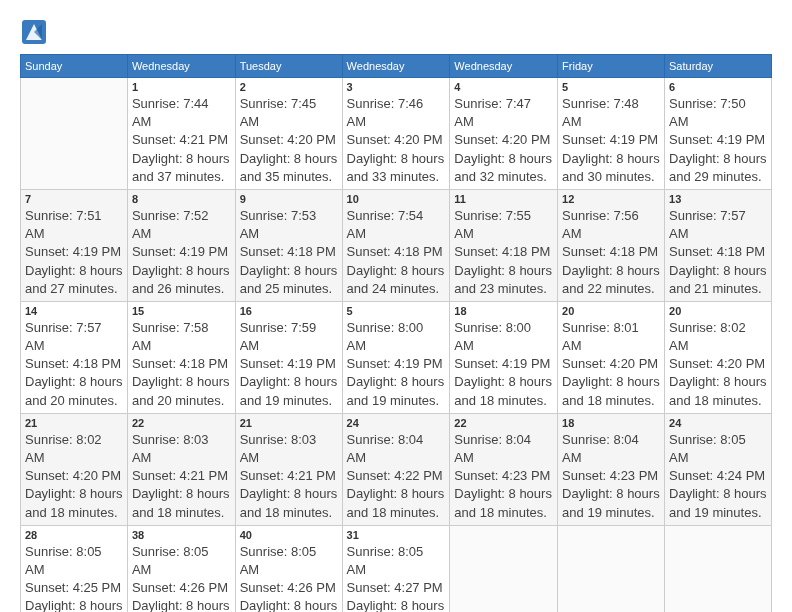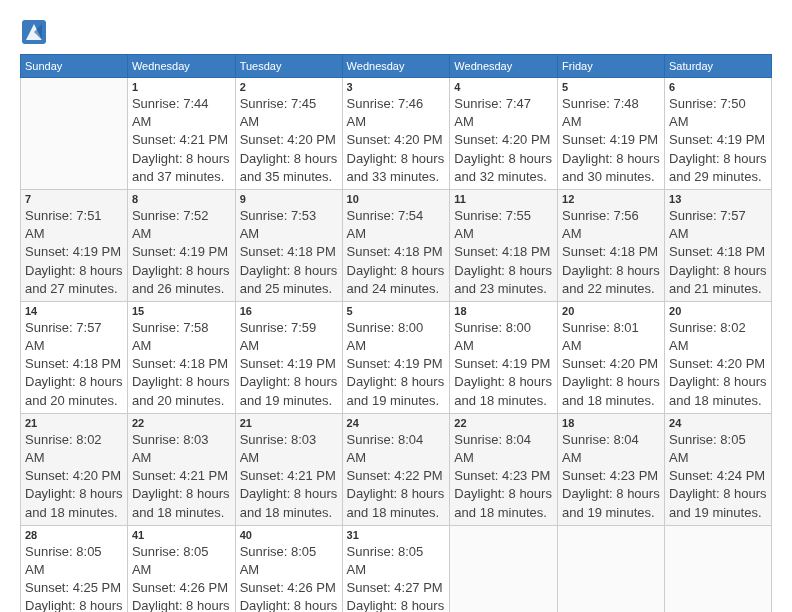--- a/index.html
+++ b/index.html
@@ -164,21 +164,21 @@
           <td><span class="day-number">21</span><span class="day-info">Sunrise: 8:02 AM<br>Sunset: 4:20 PM<br>Daylight: 8 hours and 18 minutes.</span></td>
           <td><span class="day-number">22</span><span class="day-info">Sunrise: 8:03 AM<br>Sunset: 4:21 PM<br>Daylight: 8 hours and 18 minutes.</span></td>
           <td><span class="day-number">21</span><span class="day-info">Sunrise: 8:03 AM<br>Sunset: 4:21 PM<br>Daylight: 8 hours and 18 minutes.</span></td>
           <td><span class="day-number">24</span><span class="day-info">Sunrise: 8:04 AM<br>Sunset: 4:22 PM<br>Daylight: 8 hours and 18 minutes.</span></td>
           <td><span class="day-number">22</span><span class="day-info">Sunrise: 8:04 AM<br>Sunset: 4:23 PM<br>Daylight: 8 hours and 18 minutes.</span></td>
           <td><span class="day-number">18</span><span class="day-info">Sunrise: 8:04 AM<br>Sunset: 4:23 PM<br>Daylight: 8 hours and 19 minutes.</span></td>
           <td><span class="day-number">24</span><span class="day-info">Sunrise: 8:05 AM<br>Sunset: 4:24 PM<br>Daylight: 8 hours and 19 minutes.</span></td>
         </tr>
         <tr>
           <td><span class="day-number">28</span><span class="day-info">Sunrise: 8:05 AM<br>Sunset: 4:25 PM<br>Daylight: 8 hours and 20 minutes.</span></td>
-          <td><span class="day-number">41</span><span class="day-info">Sunrise: 8:05 AM<br>Sunset: 4:26 PM<br>Daylight: 8 hours and 20 minutes.</span></td>
+          <td><span class="day-number">38</span><span class="day-info">Sunrise: 8:05 AM<br>Sunset: 4:26 PM<br>Daylight: 8 hours and 20 minutes.</span></td>
           <td><span class="day-number">40</span><span class="day-info">Sunrise: 8:05 AM<br>Sunset: 4:26 PM<br>Daylight: 8 hours and 21 minutes.</span></td>
           <td><span class="day-number">31</span><span class="day-info">Sunrise: 8:05 AM<br>Sunset: 4:27 PM<br>Daylight: 8 hours and 22 minutes.</span></td>
           <td class="empty"></td>
           <td class="empty"></td>
           <td class="empty"></td>
         </tr>
       </tbody>
   </table>
 </div>
 

